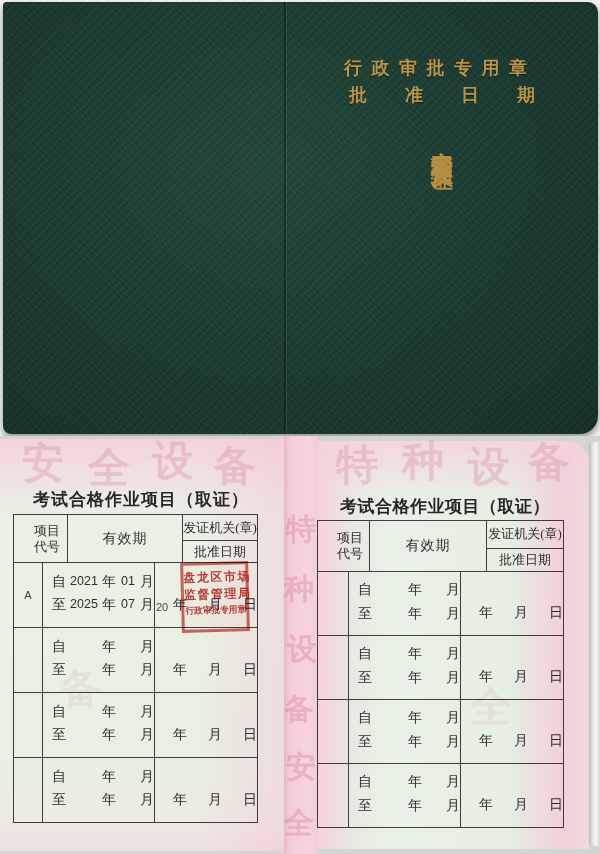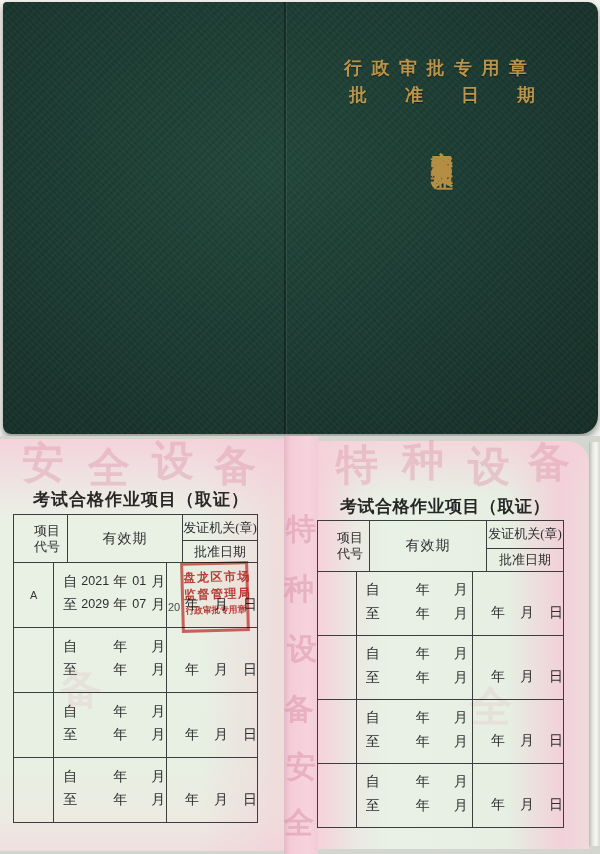--- a/index.html
+++ b/index.html
@@ -74,21 +74,21 @@
   .issuer   { flex:1.2; display:flex; align-items:center; justify-content:center;
               border-bottom:1px solid #3d3d3d; font-size:13px; }
   .approval { flex:1;  display:flex; align-items:center; justify-content:center; font-size:13px; }
   .code-cell { display:flex; align-items:center; justify-content:center;
                font-size:11px; color:#3a3a3a; font-family:"Liberation Sans",sans-serif; }
   .val-cell { display:flex; flex-direction:column; justify-content:space-evenly; padding:4px 0 7px; }
   .vl { display:flex; align-items:baseline; padding-left:9px; font-size:14px; }
   .num { display:inline-block; width:36px; text-align:center; font-size:12.5px;
          font-family:"Liberation Sans",sans-serif; transform:translateY(-1px); }
   .num2 { width:24px; }
-  .date-cell { display:flex; align-items:flex-end; padding:0 0 13px 18px; gap:15px; font-size:14px; }
+  .date-cell { display:flex; align-items:flex-end; padding:0 0 13px 18px; gap:21px; font-size:14px; }
   .pfx { position:absolute; left:1px; bottom:14px; font-size:11px;
          font-family:"Liberation Sans",sans-serif; color:#4a4a4a; }
 
   
   .stamp { position:absolute; left:181px; top:126px; width:68px; height:70px;
     border:3px solid rgba(201,48,44,.72); background:rgba(255,130,130,.05);
     color:rgba(191,42,38,.88); text-align:center; font-weight:bold;
     transform:rotate(-1.5deg); mix-blend-mode:multiply; }
   .stamp .s1, .stamp .s2 { font-size:12px; letter-spacing:1.5px; line-height:17px; white-space:nowrap; }
   .stamp .s1 { margin-top:4px; }
@@ -147,21 +147,21 @@
       <div class="cell c2 val-cell">
         <div class="vl">
             <span>自</span>
             <span class="num">2021</span>
             <span>年</span>
             <span class="num num2">01</span>
             <span>月</span>
           </div>
         <div class="vl">
             <span>至</span>
-            <span class="num">2029</span>
+            <span class="num">2025</span>
             <span>年</span>
             <span class="num num2">07</span>
             <span>月</span>
           </div>
       </div>
       <div class="cell c3 date-cell">
         <span class="pfx">20</span>
         <span>年</span>
           <span>月</span>
           <span>日</span>

